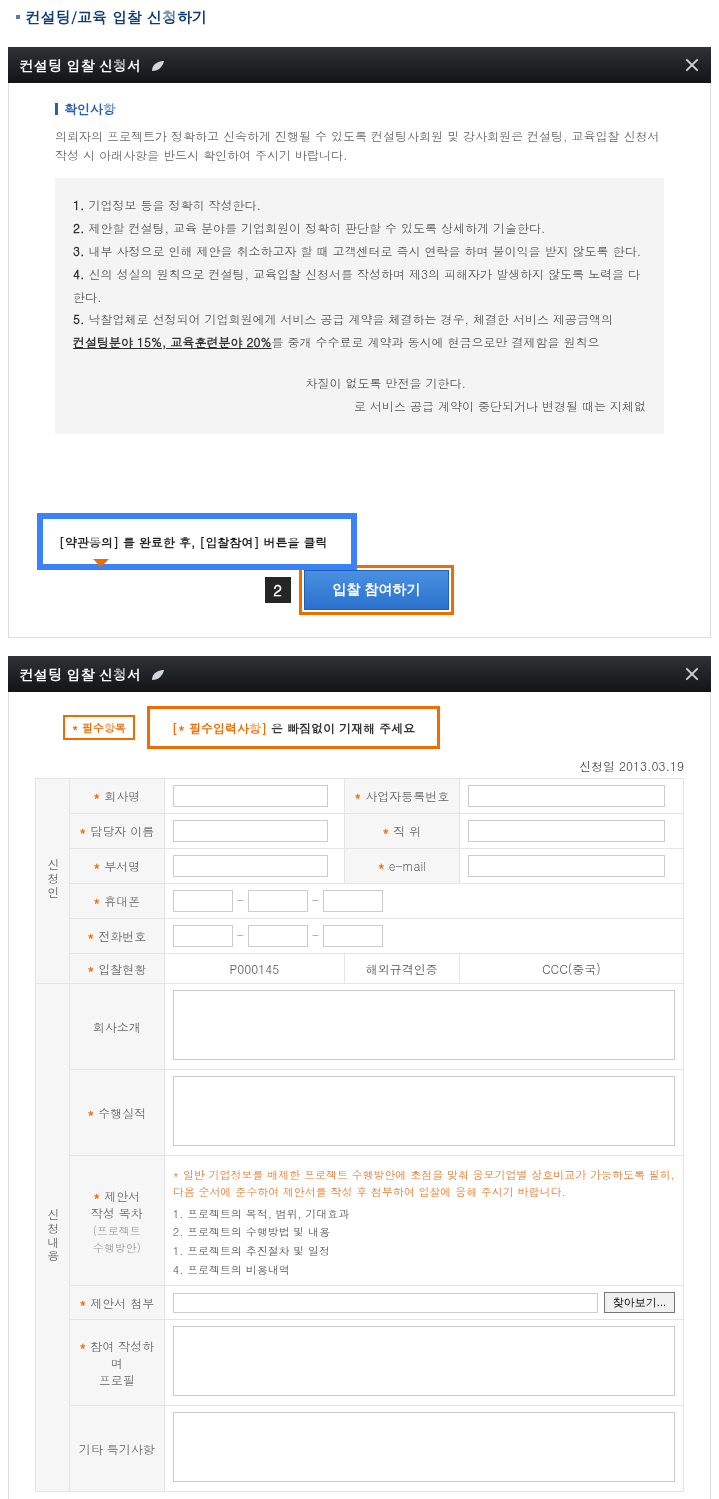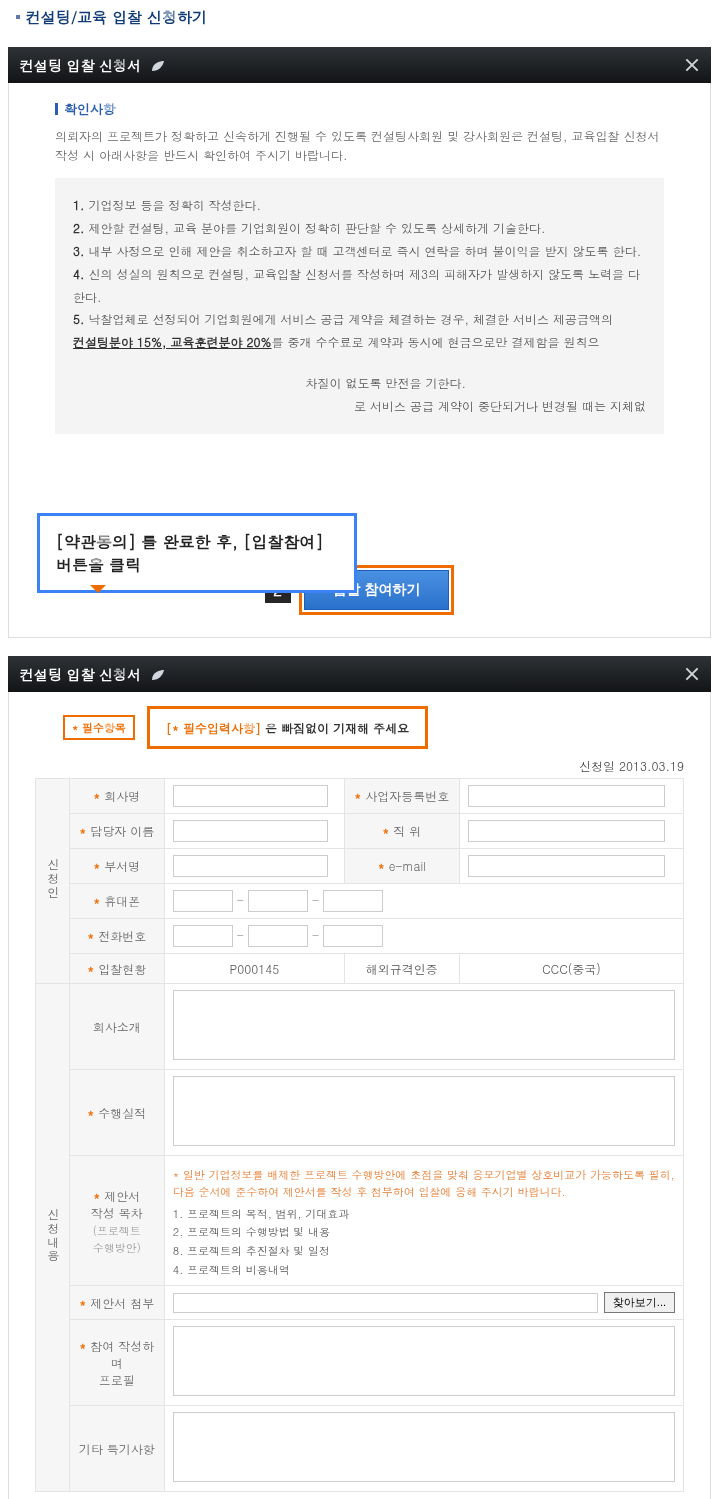--- a/index.html
+++ b/index.html
@@ -15,32 +15,32 @@
   .modal-header .close:after { transform: rotate(-45deg); }
   .leaf { display:inline-block; }
   .leaf svg { vertical-align: -2px; margin-left:4px; }
   .modal-body { border:1px solid #ddd; border-top:none; padding: 16px 46px 22px 46px; position: relative; }
   .confirm-head { color:#2a5eaf; font-weight:bold; font-size:13px; margin-bottom:8px; }
   .confirm-head:before { content:""; display:inline-block; width:3px; height:12px; background:#2a5eaf; margin-right:6px; vertical-align:-1px;}
   .intro { color:#666; line-height:1.6; margin-bottom:14px; }
   .rules-box { background:#f4f4f4; padding:16px 18px; line-height:1.9; color:#555;}
   .rules-box b { color:#333; }
   .rules-box u { text-decoration: underline; }
-  .callout1 { position:absolute; left:28px; top:430px; border:3px solid #3b82f6; background:#fff; padding:14px 16px; font-weight:bold; font-size:16px; color:#222; width:320px;}
+  .callout1 { position:absolute; left:28px; top:430px; border:6px solid #3b82f6; background:#fff; padding:14px 16px; font-weight:bold; font-size:12px; color:#222; width:320px;}
   .callout1:after { content:""; position:absolute; left:50px; bottom:-11px; border:8px solid transparent; border-top-color:#ef6c00;}
   .agree-box { border:3px solid #ef6c00; padding:6px 10px; color:#888; width:205px; }
   .badge { background:#262626; color:#fff; font-weight:bold; font-size:15px; width:26px; height:26px; display:inline-flex; align-items:center; justify-content:center; }
   .agree-row { display:flex; align-items:center; gap:8px; margin-top:46px; margin-bottom:14px;}
   .participate-row { display:flex; align-items:center; justify-content:center; gap:8px;}
   .btn-primary { background:linear-gradient(#4a90e2,#2a71cc); color:#fff; font-weight:bold; border:1px solid #1f5fb5; padding:10px 28px; font-size:14px; cursor:pointer;}
   .hl-wrap { border:3px solid #ef6c00; padding:2px;}
   
   .modal-body2 { border:1px solid #ddd; border-top:none; padding:14px 26px 22px 26px; position:relative;}
   .required-tab { border:2px solid #ef6c00; color:#ef6c00; font-size:11px; font-weight:bold; padding:3px 7px; background:#fff;}
-  .req-callout { border:3px solid #ef6c00; background:#fff; padding:10px 16px; font-weight:bold; font-size:12px; color:#333;}
+  .req-callout { border:3px solid #ef6c00; background:#fff; padding:10px 22px; font-weight:bold; font-size:12px; color:#333;}
   .req-row { display:flex; align-items:center; gap:12px; margin-bottom:8px;}
   .apply-date { text-align:right; color:#444; font-size:12px; margin-bottom:4px;}
   table.form { width:100%; border-collapse:collapse; }
   table.form td, table.form th { border:1px solid #e4e4e4; padding:6px 8px; font-size:12px; color:#555; background:#fff; vertical-align:middle;}
   table.form th { background:#f6f6f6; font-weight:normal; text-align:center; color:#666;}
   th.side { background:#ededed; width:28px; font-weight:bold; color:#555; line-height:1.4; padding:8px 2px;}
   th.side span { writing-mode: vertical-rl; text-orientation: upright; letter-spacing:2px;}
   .star:before { content:"* "; color:#ef6c00; font-weight:bold;}
   input.txt { border:1px solid #ccc; height:22px; padding:2px 4px; width:95%;}
   input.short { width:60px;}
@@ -190,21 +190,21 @@
           <span class="star" style="white-space:pre-line">제안서
 작성 목차</span><br>
           <span style="color:#999; font-size:11px; white-space:pre-line">(프로젝트
 수행방안)</span>
         </th>
         <td colspan="3">
           <div class="orange-note">* 일반 기업정보를 배제한 프로젝트 수행방안에 초점을 맞춰 응모기업별 상호비교가 가능하도록 필히, 다음 순서에 준수하여 제안서를 작성 후 첨부하여 입찰에 응해 주시기 바랍니다.</div>
           <div class="num-list">
             <div>1. 프로젝트의 목적, 범위, 기대효과</div>
             <div>2. 프로젝트의 수행방법 및 내용</div>
-            <div>8. 프로젝트의 추진절차 및 일정</div>
+            <div>1. 프로젝트의 추진절차 및 일정</div>
             <div>4. 프로젝트의 비용내역</div>
           </div>
         </td>
       </tr>
       <tr>
         <th><span class="star">제안서 첨부</span></th>
         <td colspan="3">
           <div style="display:flex; gap:6px; align-items:center;">
             <div class="file-track"></div>
             <button class="browse-btn">찾아보기...</button>

